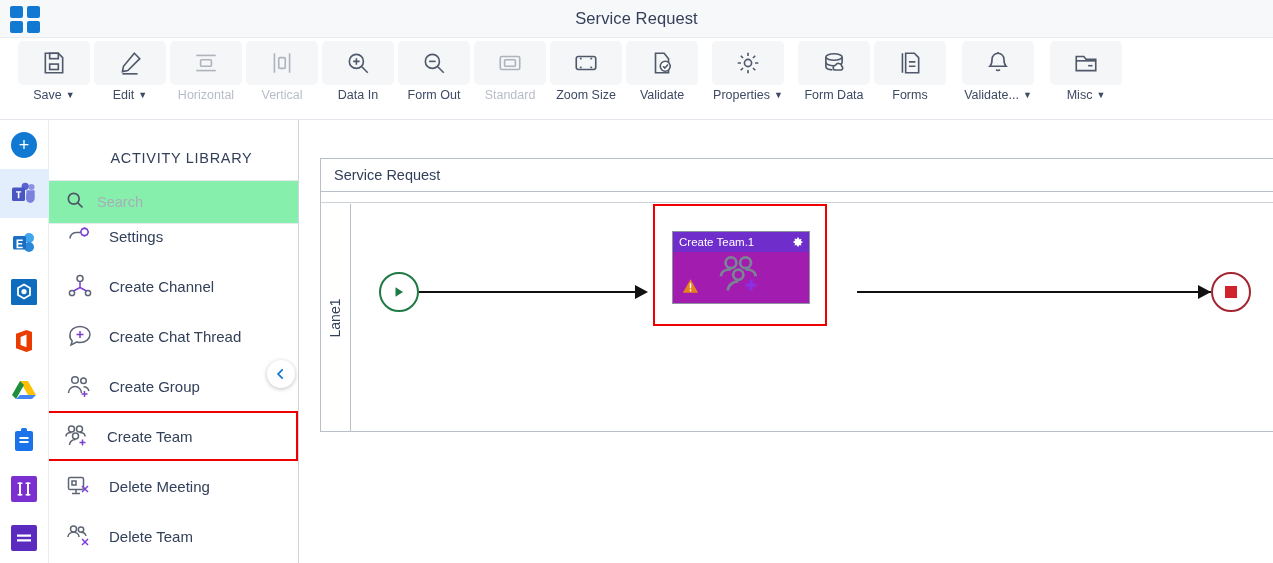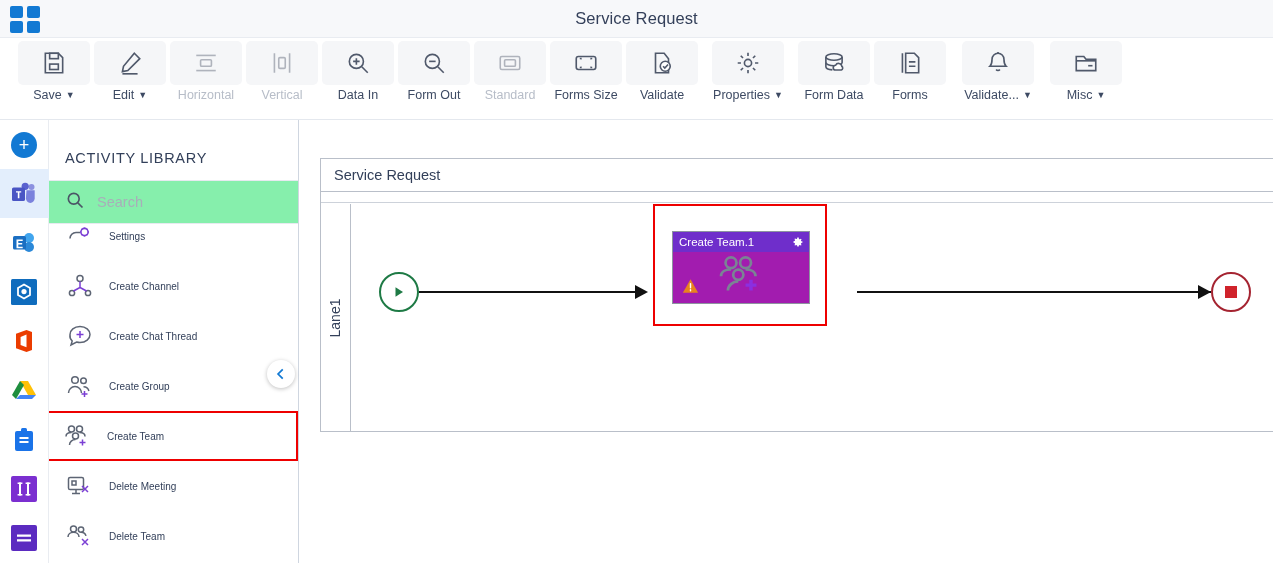--- a/index.html
+++ b/index.html
@@ -76,40 +76,40 @@
     color: #fff; font-size: 18px; line-height: 1; font-weight: 300;
   }
 
   
   .panel {
     position: absolute; left: 49px; top: 120px; width: 250px; height: 443px;
     background: #ffffff; border-right: 1px solid #cfd6e0; overflow: hidden;
   }
   .panel-title {
     padding: 30px 0 14px 16px; font-size: 14.5px; letter-spacing: .7px;
-    color: #33405a; font-weight: 400;
+    color: #33405a; font-weight: 400; text-align: center;
   }
   .search-row {
     position: relative; height: 44px; border-top: 1px solid #e7eaf0;
     border-bottom: 1px solid #e7eaf0; display: flex; align-items: center;
     background: #86efac; z-index: 3;
   }
   .search-row .sico { margin-left: 16px; margin-right: 10px; }
   .search-input {
     border: none; outline: none; font-size: 14.5px; color: #33405a;
     width: 170px; background: transparent; font-family: "Liberation Sans", sans-serif;
   }
   .search-input::placeholder { color: #a8aeb9; }
   .act-list { position: relative; }
   .act-item {
     height: 50px; display: flex; align-items: center; padding-left: 16px;
     cursor: pointer; gap: 14px;
   }
   .act-item .aico { width: 30px; display: flex; justify-content: center; }
-  .act-item .alabel { font-size: 10px; color: #33405a; }
+  .act-item .alabel { font-size: 15px; color: #33405a; }
   .act-item.selected {
     border: 2.5px solid #ee0000; border-left: none; border-right: 2.5px solid #ee0000;
     margin-left: -2px;
   }
   .act-item.clipped { position: relative; margin-top: -13px; }
 
   .collapse-btn {
     position: absolute; left: 267px; top: 360px; width: 28px; height: 28px;
     border-radius: 50%; background: #ffffff; box-shadow: 0 1px 4px rgba(0,0,0,.25);
     display: flex; align-items: center; justify-content: center; cursor: pointer; z-index: 8;
@@ -290,21 +290,21 @@
     </div>
 
     <div class="rb">
       <div class="ico">
         <svg width="26" height="26" viewBox="0 0 24 24" fill="none" stroke="#50596b" stroke-width="1.5">
           <rect x="3" y="6" width="18" height="12" rx="2"></rect>
           <path d="M7 8.5V8h1M17 8.5V8h-1M7 15.5V16h1M17 15.5V16h-1"></path>
         </svg>
       </div>
       <div class="lbl">
-        <span>Forms Size</span>
+        <span>Zoom Size</span>
       </div>
     </div>
 
     <div class="rb">
       <div class="ico">
         <svg width="26" height="26" viewBox="0 0 24 24" fill="none" stroke="#50596b" stroke-width="1.5">
           <path d="M14 3H6v18h12V8z"></path>
             <circle cx="15" cy="15" r="4.6" fill="#fff"></circle>
             <path d="M13 15l1.6 1.7 3-3.3"></path>
         </svg>

